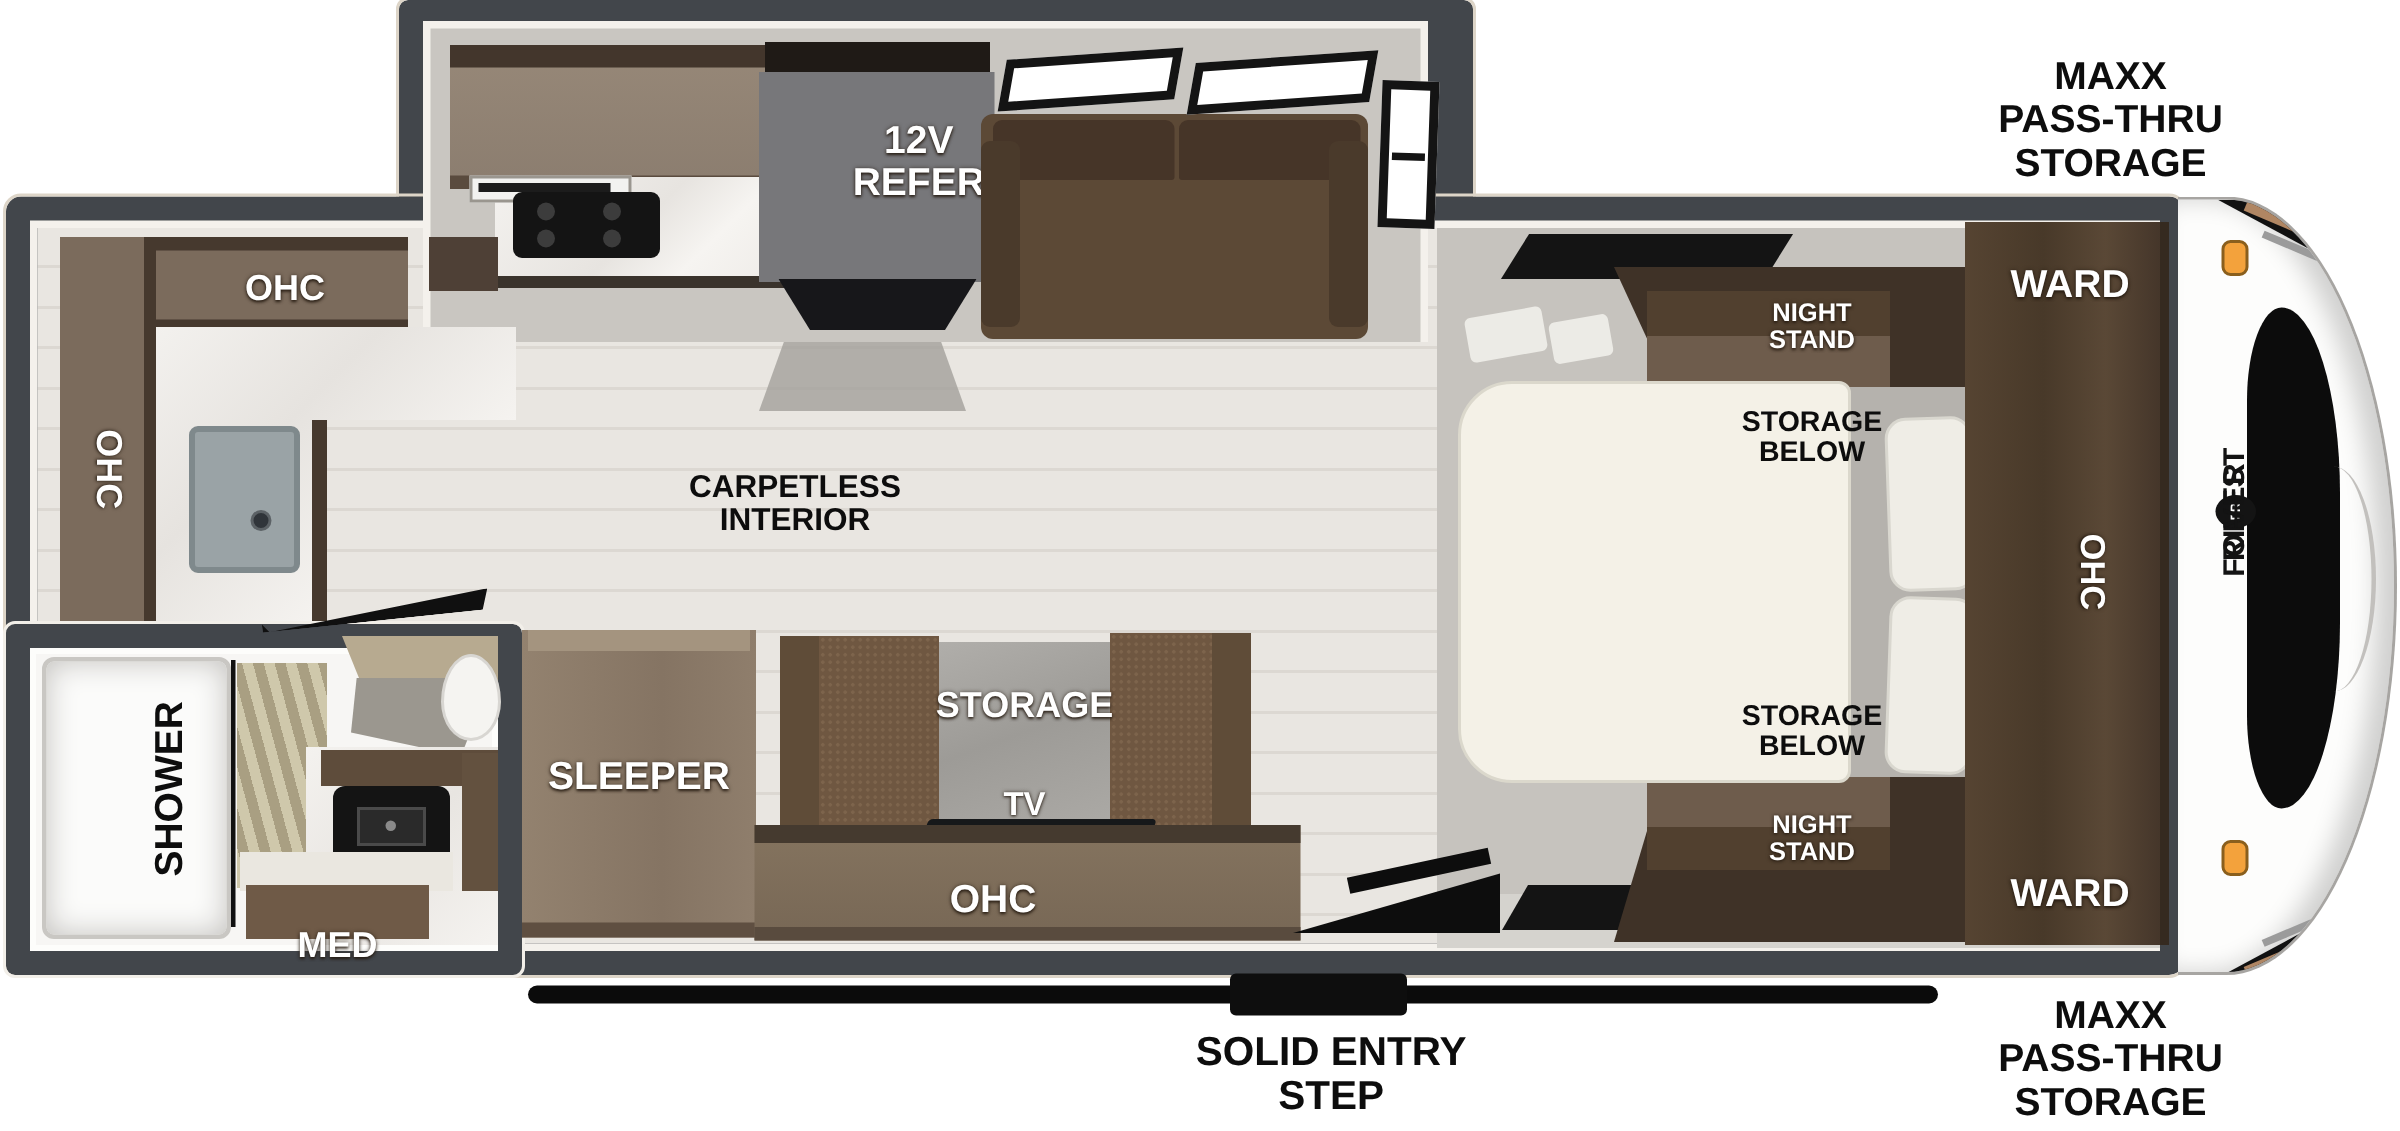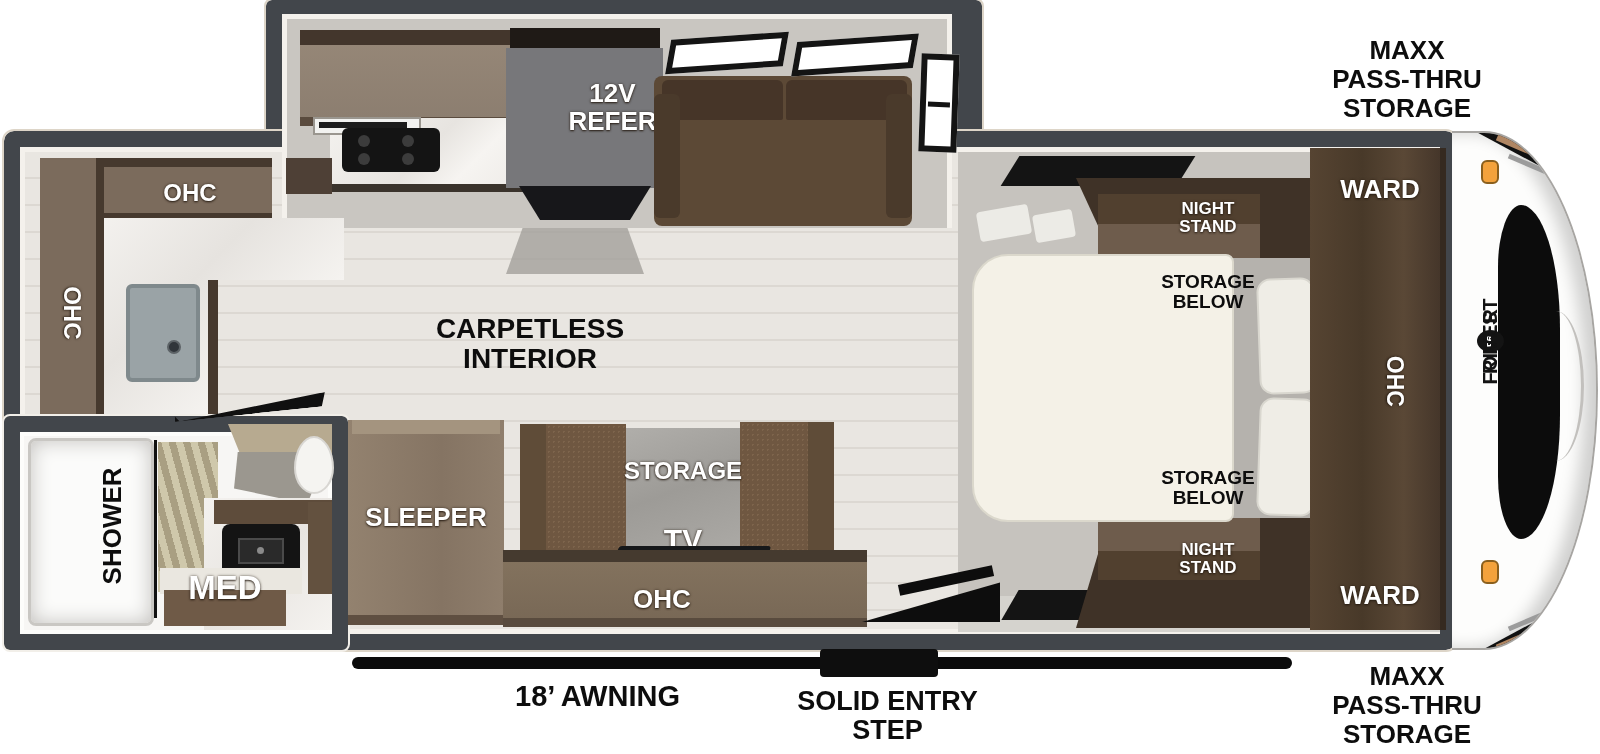--- a/index.html
+++ b/index.html
@@ -229,68 +229,67 @@
   <div class="rear-ohc-top"></div>
   <div class="rear-ohc-left"></div>
   <span class="lbl lw" style="left:140px;top:180px;width:100px;font-size:24px;">OHC</span>
   <span class="lbl lw" style="left:32px;top:300px;width:80px;font-size:24px;transform:rotate(90deg);">OHC</span>
   <div class="rear-counter-h"></div>
   <div class="rear-counter-v"></div>
   <div class="rear-counter-edge"></div>
   <div class="sink"></div>
   <div class="faucet"></div>
 
-  <span class="lbl lb" style="left:430px;top:314px;width:200px;font-size:28px;">CARPETLESS
+  <span class="lbl lb" style="left:430px;top:314px;width:200px;font-size:21px;">CARPETLESS
 INTERIOR</span>
 
   <div class="wall" style="left:4px;top:416px;width:344px;height:234px;border-radius:6px;outline-color:#f2efe9;"></div>
   <div class="floor-bath"></div>
   <div class="shower-pan"></div>
   <div class="bath-tan"></div>
   <div class="bath-gray"></div>
   <div class="toilet"></div>
   <div class="curtain"></div>
   <div class="curtain-rail"></div>
   <span class="lbl lb" style="left:48px;top:512px;width:130px;font-size:26px;transform:rotate(-90deg);">SHOWER</span>
   <div class="vanity-marble"></div>
   <div class="vanity-edge-top"></div>
   <div class="vanity-edge-right"></div>
   <div class="bath-sink"></div>
   <div class="bath-sink-inner"></div>
   <div class="bath-sink-dot"></div>
   <div class="med-top"></div>
   <div class="med-front"></div>
-  <span class="lbl lw" style="left:168px;top:570px;width:114px;font-size:33px;">MED</span>
+  <span class="lbl lw" style="left:168px;top:618px;width:114px;font-size:24px;">MED</span>
   <div class="bath-door"></div>
 
   <div class="pantry"></div>
   <div class="pantry-top"></div>
   <div class="pantry-bot"></div>
   <span class="lbl lw" style="left:350px;top:504px;width:152px;font-size:26px;">SLEEPER</span>
 
   <div class="bench-panel" style="left:520px;height:130px;"></div>
   <div class="bench-seat" style="left:546px;"></div>
   <div class="dinette-table"></div>
   <div class="bench-seat" style="left:740px;top:422px;width:68px;height:133px;"></div>
   <div class="bench-panel" style="left:808px;top:422px;height:135px;"></div>
   <span class="lbl lw" style="left:620px;top:458px;width:126px;font-size:24px;">STORAGE</span>
-  <span class="lbl lw" style="left:652px;top:524px;width:62px;font-size:30px;">TV</span>
+  <span class="lbl lw" style="left:652px;top:524px;width:62px;font-size:22px;">TV</span>
   <div class="tv-bar"></div>
 
   <div class="ohc-row"></div>
   <div class="ohc-row-top"></div>
   <div class="ohc-row-bot"></div>
   <span class="lbl lw" style="left:612px;top:586px;width:100px;font-size:26px;">OHC</span>
 
   <div class="door-tri"></div>
   <div class="door-panel"></div>
 
   <div class="awning-line"></div>
   <div class="step-box"></div>
-  <span class="lbl lb" style="left:495px;top:681px;width:205px;font-size:29px;">18’ AWNING</span>
   <span class="lbl lb" style="left:780px;top:687px;width:215px;font-size:27px;">SOLID ENTRY
 STEP</span>
 
   <span class="lbl lb" style="left:1312px;top:36px;width:190px;font-size:26px;line-height:1.12;">MAXX
 PASS-THRU
 STORAGE</span>
   <span class="lbl lb" style="left:1312px;top:662px;width:190px;font-size:26px;line-height:1.12;">MAXX
 PASS-THRU
 STORAGE</span>
 

